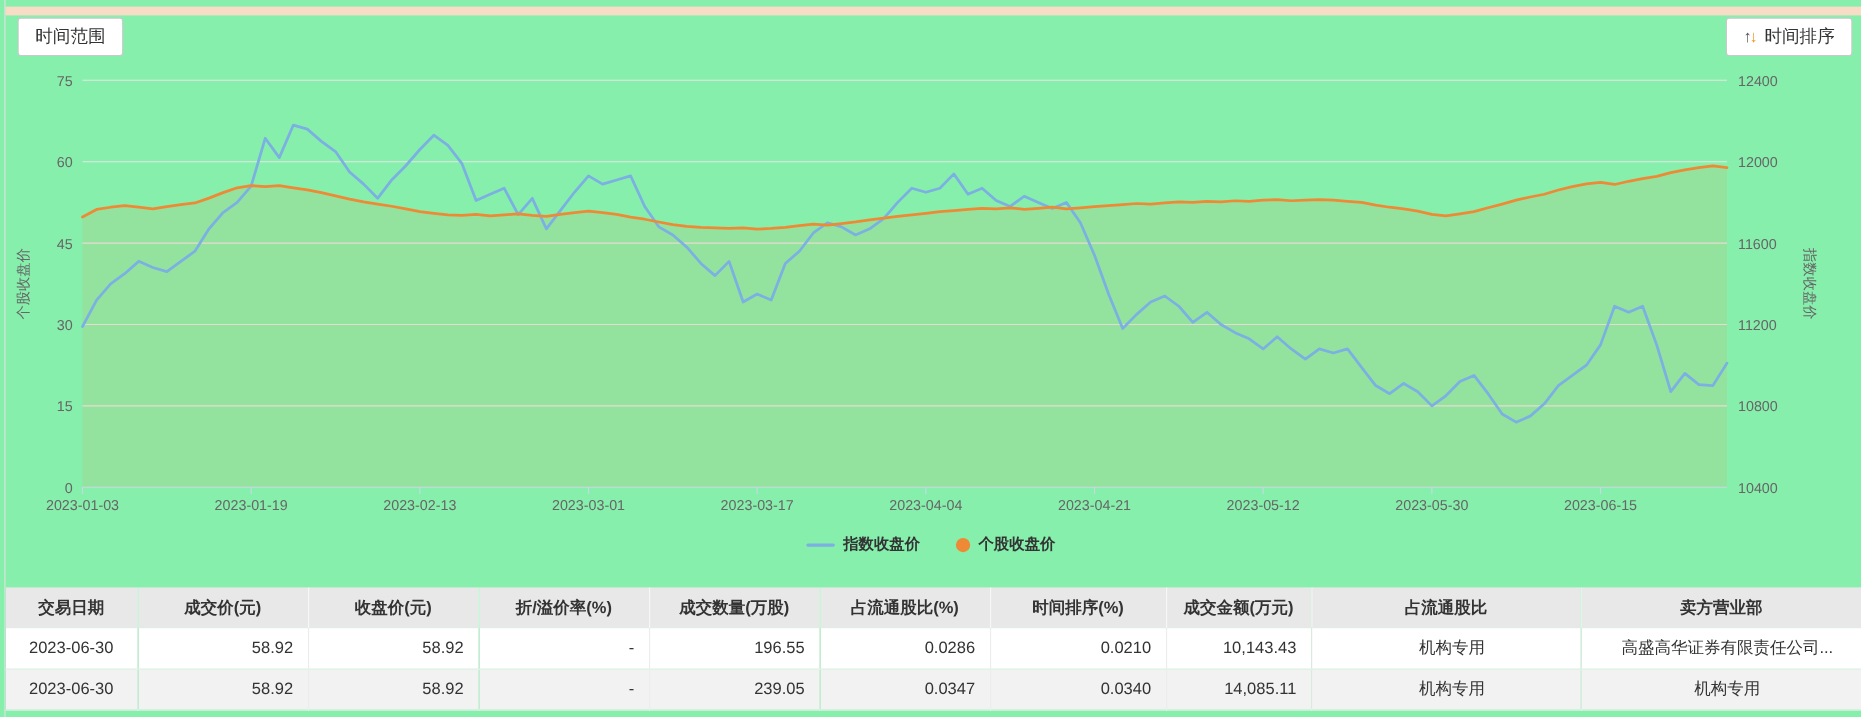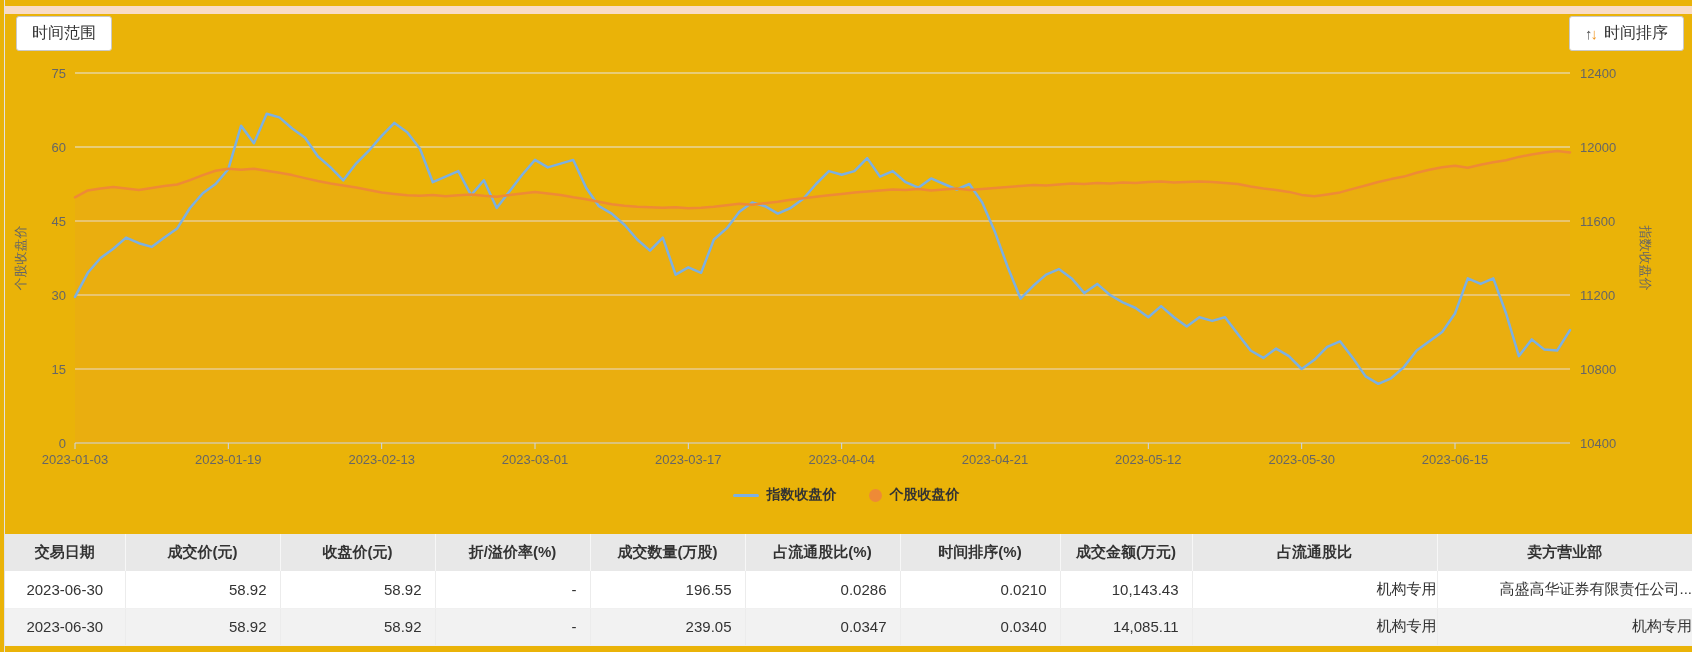--- a/index.html
+++ b/index.html
@@ -1,17 +1,17 @@
 <!DOCTYPE html>
 <html><head>
 <meta charset="utf-8">
 <style>
   * { margin:0; padding:0; box-sizing:border-box; }
   html,body { background:#fff; font-family:"Liberation Sans","DejaVu Sans",sans-serif; }
-  #app { position:relative; width:1692px; height:652px; background:#eab308; overflow:hidden; }
+  #app { position:relative; width:1692px; height:652px; background:#86efac; overflow:hidden; }
 
   .left-border { position:absolute; left:4px; top:0; width:1px; height:652px; background:#e2e2e2; }
   .top-strip   { position:absolute; left:5px; top:6px; width:1687px; height:8px; }
 
   .btn { position:absolute; top:16px; display:inline-flex; align-items:center; gap:6px;
          height:35px; padding:0 15px; background:#fff; border:1px solid #c9c9c9; border-radius:3px;
          font-size:16px; color:#333; cursor:pointer; white-space:nowrap; }
   .btn-right-group { position:absolute; top:16px; right:8px; display:flex; gap:9px; }
   .btn-right-group .btn { position:static; }
   .sort-arrows { font-size:15px; font-weight:bold; letter-spacing:-2px; margin-right:2px; }
@@ -29,21 +29,21 @@
   table.trades { position:absolute; left:5px; top:534px; width:1687px; border-collapse:collapse; table-layout:fixed; }
   table.trades th { height:37px; background:#e8e8e8; font-size:15px; font-weight:bold; color:#333;
                     text-align:center; border-right:1px solid #f7f7f7; overflow:hidden; white-space:nowrap; }
   table.trades th:last-child { border-right:none; }
   table.trades td { height:37px; font-size:15px; color:#333; background:#fff;
                     border-right:1px solid #ececec; border-bottom:1px solid #f0f0f0;
                     overflow:hidden; white-space:nowrap; }
   table.trades td:last-child { border-right:none; }
   table.trades tr.alt td { background:#f2f2f2; }
   td.al-right { text-align:right; padding-right:13px; }
-  td.al-left  { text-align:right;  padding-left:11px; }
+  td.al-left  { text-align:center;  padding-left:11px; }
   td.al-center{ text-align:center; }
 </style>
 </head>
 <body>
 
 <div id="app">
   <div class="left-border"></div>
   <div class="top-strip" id="top-strip" style="background: rgb(249, 220, 198);"></div>
 
   <button class="btn" style="left:16px">

